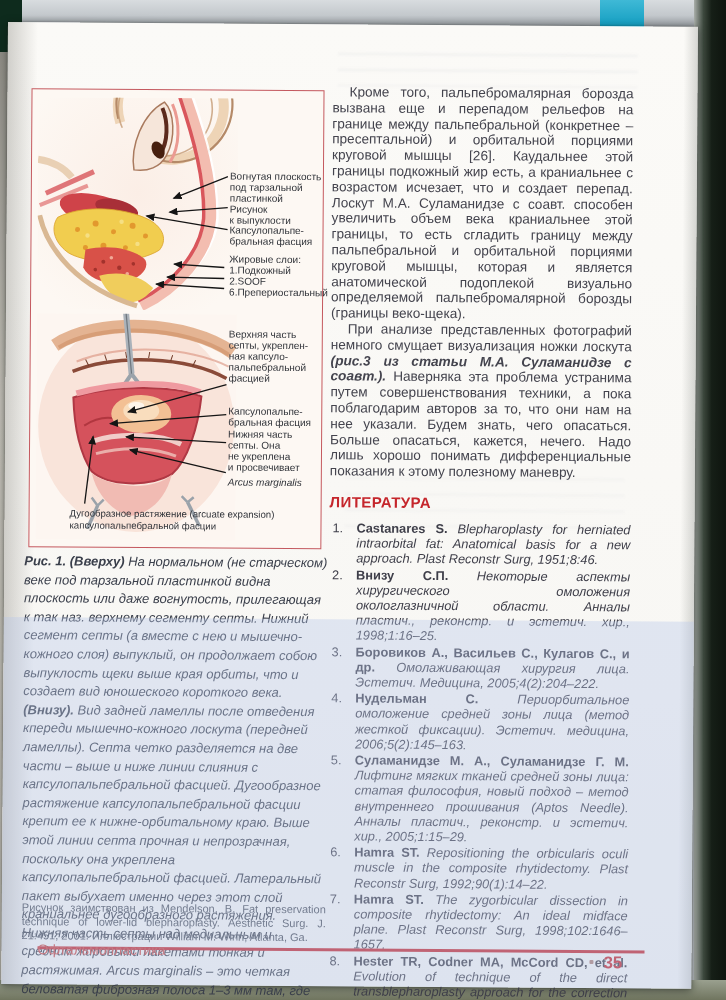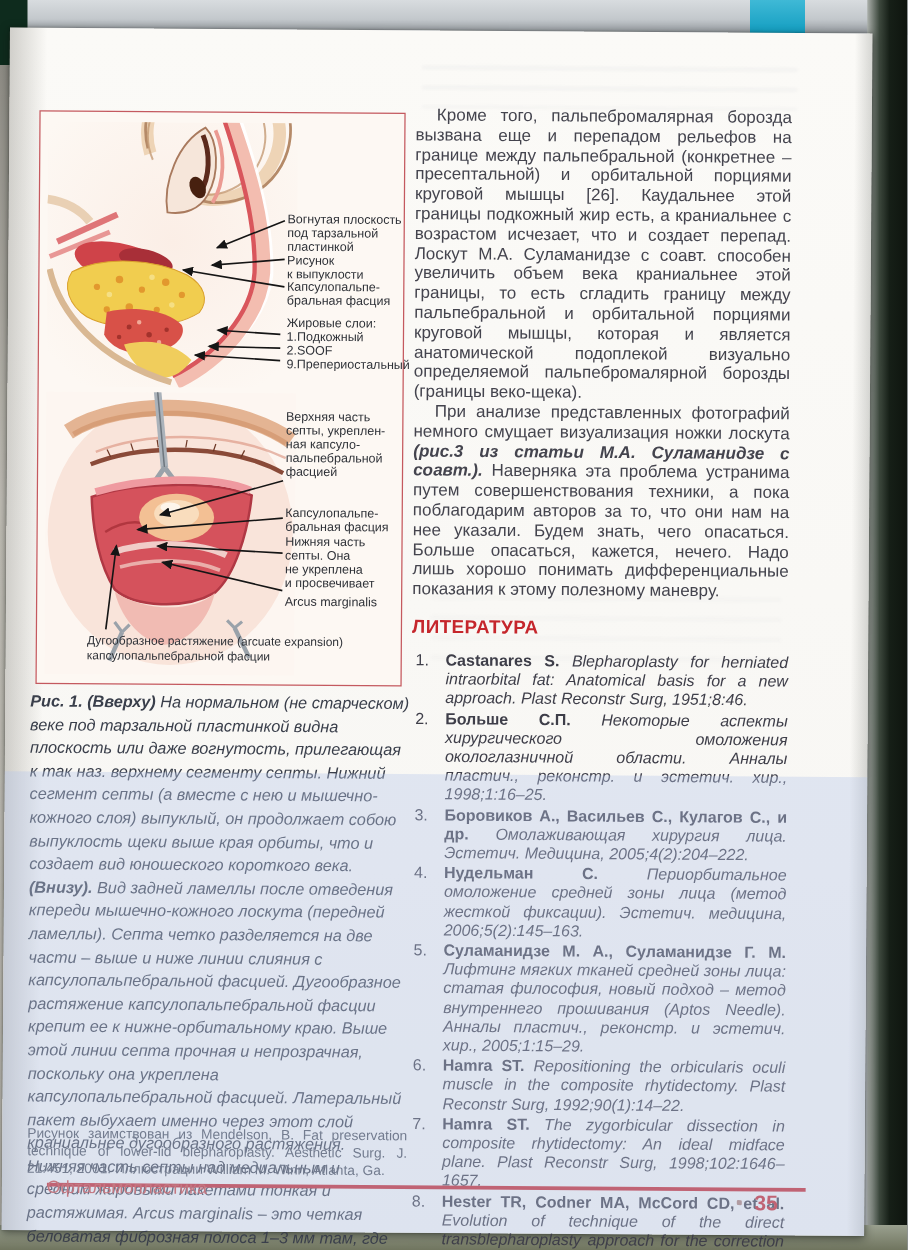--- a/index.html
+++ b/index.html
@@ -33,21 +33,21 @@
   .blue-tint{position:absolute;left:0;top:595px;right:0;bottom:0;z-index:40;
     background:rgba(184,201,235,.38);pointer-events:none;}
   .ghost{position:absolute;opacity:.55;filter:blur(1.2px);pointer-events:none;
     background:repeating-linear-gradient(180deg,rgba(140,148,165,.12) 0 3px,rgba(0,0,0,0) 3px 16px);}
   
   .figure-box{position:absolute;left:24px;top:66px;width:291px;height:457px;
     border:1px solid #c4595f;background:#fdf8f3;}
   .figure-box svg{position:absolute;}
   .fig-label{position:absolute;left:198px;width:96px;font-size:10px;line-height:11px;
     color:#2f3238;white-space:pre-line;}
-  .fig-label.it{}
+  .fig-label.it{font-style:italic;}
   .arcuate{position:absolute;left:40px;top:418px;width:240px;font-size:9.6px;line-height:12px;
     color:#2f3238;white-space:pre-line;}
   
   .caption{position:absolute;left:20px;top:530px;width:304px;
     font-size:13px;line-height:18.6px;font-style:italic;color:#3a3f4b;}
   .caption .run-b{font-weight:700;}
   .attribution{position:absolute;left:20px;top:878px;width:304px;
     font-size:11px;line-height:14px;color:#494e58;text-align:justify;}
   
   .right-col{position:absolute;left:325px;top:60px;width:301px;color:#44444e;}
@@ -217,21 +217,21 @@
         <div class="fig-label" style="top: 80px;">Вогнутая плоскость
 под тарзальной
 пластинкой</div>
         <div class="fig-label" style="top: 113px;">Рисунок
 к выпуклости</div>
         <div class="fig-label" style="top: 134px;">Капсулопальпе-
 бральная фасция</div>
         <div class="fig-label" style="top: 163px;">Жировые слои:</div>
         <div class="fig-label" style="top: 174px;">1.Подкожный</div>
         <div class="fig-label" style="top: 185px;">2.SOOF</div>
-        <div class="fig-label" style="top: 196px;">9.Препериостальный</div>
+        <div class="fig-label" style="top: 196px;">6.Препериостальный</div>
       </div>
     <div id="labels-bottom">
         <div class="fig-label" style="top: 238px;">Верхняя часть
 септы, укреплен-
 ная капсуло-
 пальпебральной
 фасцией</div>
         <div class="fig-label" style="top: 315px;">Капсулопальпе-
 бральная фасция</div>
         <div class="fig-label" style="top: 338px;">Нижняя часть
@@ -246,21 +246,21 @@
 
   <div class="caption"><span class="run-b">Рис. 1. (Вверху) </span><span>На нормальном (не старческом) веке под тарзальной пластинкой видна плоскость или даже вогнутость, прилегающая к так наз. верхнему сегменту септы. Нижний сегмент септы (а вместе с нею и мышечно-кожного слоя) выпуклый, он продолжает собою выпуклость щеки выше края орбиты, что и создает вид юношеского короткого века. </span><span class="run-b">(Внизу).</span><span> Вид задней ламеллы после отведения кпереди мышечно-кожного лоскута (передней ламеллы). Септа четко разделяется на две части – выше и ниже линии слияния с капсулопальпебральной фасцией. Дугообразное растяжение капсулопальпебральной фасции крепит ее к нижне-орбитальному краю. Выше этой линии септа прочная и непрозрачная, поскольку она укреплена капсулопальпебральной фасцией. Латеральный пакет выбухает именно через этот слой краниальнее дугообразного растяжения. Нижняя часть септы над медиальным и средним жировыми пакетами тонкая и растяжимая. Arcus marginalis – это четкая беловатая фиброзная полоса 1–3 мм там, где септа сливается с периостом.</span></div>
   <div class="attribution">Рисунок заимствован из Mendelson, B. Fat preservation technique of lower-lid blepharoplasty. Aesthetic Surg. J. 21:451, 2001. Иллюстрации William M. Winn, Atlanta, Ga.</div>
 
   <div class="right-col">
     <p>Кроме того, пальпебромалярная борозда вызвана еще и перепадом рельефов на границе между пальпебральной (конкретнее – пресептальной) и орбитальной порциями круговой мышцы [26]. Каудальнее этой границы подкожный жир есть, а краниальнее с возрастом исчезает, что и создает перепад. Лоскут М.А. Суламанидзе с соавт. способен увеличить объем века краниальнее этой границы, то есть сгладить границу между пальпебральной и орбитальной порциями круговой мышцы, которая и является анатомической подоплекой визуально определяемой пальпебромалярной борозды (границы веко-щека).</p>
     <p><span>При анализе представленных фотографий немного смущает визуализация ножки лоскута </span><span class="run-bi">(рис.3 из статьи М.А. Суламанидзе с соавт.).</span><span> Наверняка эта проблема устранима путем совершенствования техники, а пока поблагодарим авторов за то, что они нам на нее указали. Будем знать, чего опасаться. Больше опасаться, кажется, нечего. Надо лишь хорошо понимать дифференциальные показания к этому полезному маневру.</span></p>
     <h2 class="lit-heading">ЛИТЕРАТУРА</h2>
     <ol class="refs" id="refs">
         <li><span class="rnum">1.</span><span class="rhead">Castanares S. </span><span class="rtail">Blepharoplasty for herniated intraorbital fat: Anatomical basis for a new approach. Plast Reconstr Surg, 1951;8:46.</span></li>
-        <li><span class="rnum">2.</span><span class="rhead">Больше С.П. </span><span class="rtail">Некоторые аспекты хирургического омоложения окологлазничной области. Анналы пластич., реконстр. и эстетич. хир., 1998;1:16–25.</span></li>
+        <li><span class="rnum">2.</span><span class="rhead">Внизу С.П. </span><span class="rtail">Некоторые аспекты хирургического омоложения окологлазничной области. Анналы пластич., реконстр. и эстетич. хир., 1998;1:16–25.</span></li>
         <li><span class="rnum">3.</span><span class="rhead">Боровиков А., Васильев С., Кулагов С., и др. </span><span class="rtail">Омолаживающая хирургия лица. Эстетич. Медицина, 2005;4(2):204–222.</span></li>
         <li><span class="rnum">4.</span><span class="rhead">Нудельман С. </span><span class="rtail">Периорбитальное омоложение средней зоны лица (метод жесткой фиксации). Эстетич. медицина, 2006;5(2):145–163.</span></li>
         <li><span class="rnum">5.</span><span class="rhead">Суламанидзе М. А., Суламанидзе Г. М. </span><span class="rtail">Лифтинг мягких тканей средней зоны лица: статая философия, новый подход – метод внутреннего прошивания (Aptos Needle). Анналы пластич., реконстр. и эстетич. хир., 2005;1:15–29.</span></li>
         <li><span class="rnum">6.</span><span class="rhead">Hamra ST. </span><span class="rtail">Repositioning the orbicularis oculi muscle in the composite rhytidectomy. Plast Reconstr Surg, 1992;90(1):14–22.</span></li>
         <li><span class="rnum">7.</span><span class="rhead">Hamra ST. </span><span class="rtail">The zygorbicular dissection in composite rhytidectomy: An ideal midface plane. Plast Reconstr Surg, 1998;102:1646–1657.</span></li>
         <li><span class="rnum">8.</span><span class="rhead">Hester TR, Codner MA, McCord CD, et al. </span><span class="rtail">Evolution of technique of the direct transblepharoplasty approach for the correction of lower lid and midfacial aging: Maximizing results and minimizing complications in a 5-year experience. Plast Reconstr Surg, 2000;105:393–406; discussion 407–398.</span></li>
       </ol>
   </div>
 
   <div class="footer-line"></div>

